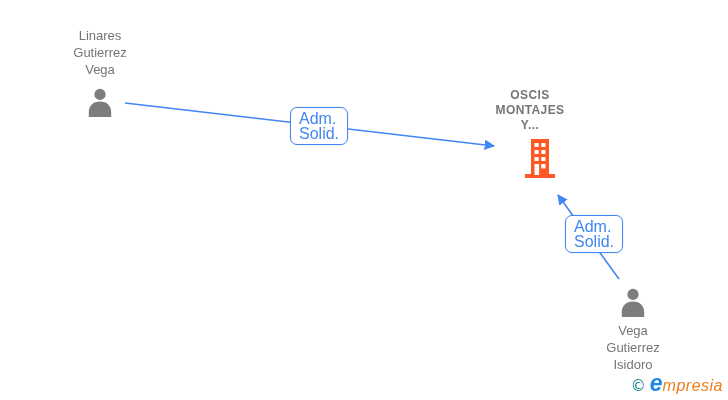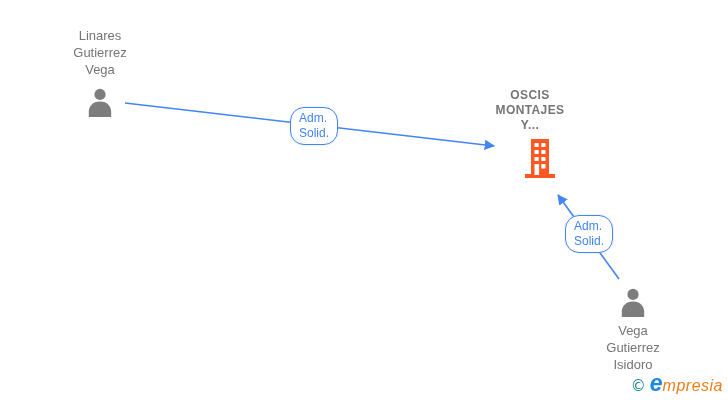--- a/index.html
+++ b/index.html
@@ -20,21 +20,21 @@
   .edge-line{stroke:var(--edge-blue);stroke-width:1.6;fill:none;}
   .arrowhead{fill:var(--edge-blue);}
   .node-label{position:absolute;text-align:center;color:var(--node-gray);}
   .person-name{width:120px;font-size:13px;line-height:17px;}
   .company-name{width:130px;font-size:12px;line-height:15px;font-weight:bold;letter-spacing:.4px;}
   .nl{display:block;}
   .node-icon{position:absolute;}
   .person-icon-svg{fill:var(--icon-gray);}
   .edge-label{
     position:absolute;background:#ffffff;border:1.5px solid var(--edge-blue);
-    border-radius:14px;color:var(--edge-blue);font-size:12px;line-height:15px;
+    border-radius:7px;color:var(--edge-blue);font-size:16px;line-height:15px;
     padding:3px 8px;text-align:left;box-shadow:0 0 0 1px rgba(66,133,244,.08);
   }
   .edge-label .nl{display:block;}
   .logo{
     position:absolute;right:5px;bottom:3px;display:flex;align-items:baseline;
     gap:4px;text-decoration:none;cursor:pointer;
   }
   .logo-copy{color:var(--logo-teal);font-size:15px;font-family:"DejaVu Sans",sans-serif;}
   .logo-brand{font-family:Liberation Sans, sans-serif;font-style:italic;white-space:nowrap;}
   .logo-e{color:var(--logo-blue);font-size:23px;font-weight:bold;}

